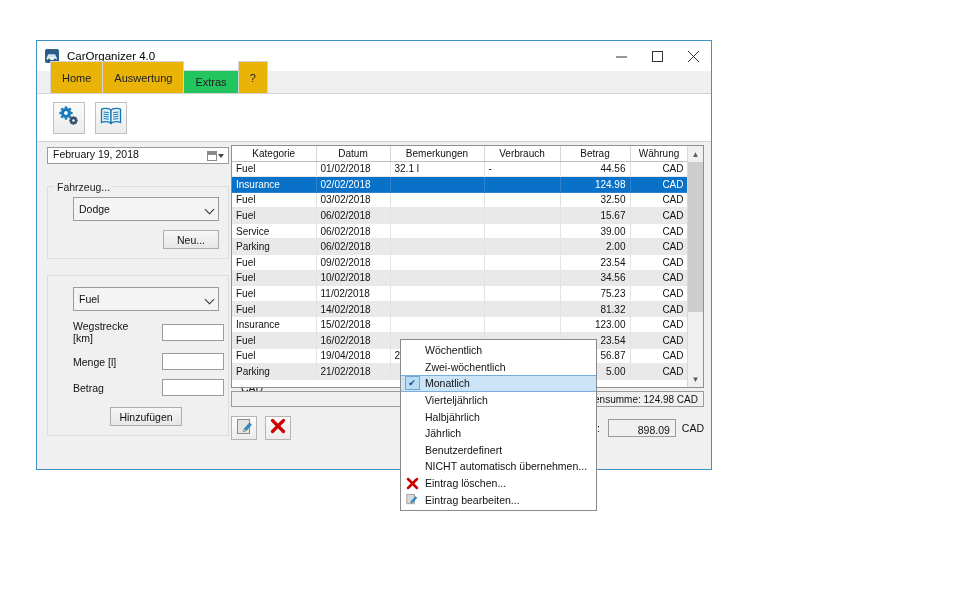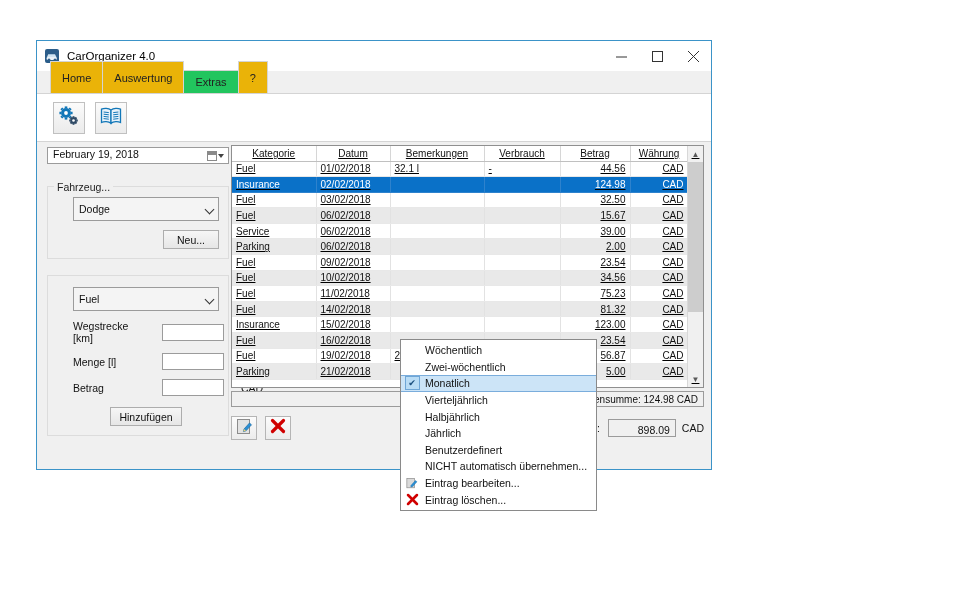--- a/index.html
+++ b/index.html
@@ -198,21 +198,20 @@
 
   
   #grid-wrap {
     position: absolute;
     left: 194px; top: 3px;
     right: 7px; height: 243px;
     border: 1px solid #8f8f8f;
     background: #fff;
     display: flex;
     overflow: hidden;
-    text-decoration: underline;
   }
   #grid { flex: 1 1 auto; overflow: hidden; }
   table.grid {
     border-collapse: collapse;
     width: 100%;
     table-layout: fixed;
     font-size: 10px;
   }
   table.grid th {
     height: 15px;
@@ -616,21 +615,21 @@
               <tr class="alt">
                 <td>Fuel</td>
                 <td>16/02/2018</td>
                 <td></td>
                 <td></td>
                 <td class="num">23.54</td>
                 <td class="num">CAD</td>
               </tr>
               <tr>
                 <td>Fuel</td>
-                <td>19/02/2018</td>
+                <td>19/04/2018</td>
                 <td>27132 km</td>
                 <td>-</td>
                 <td class="num">56.87</td>
                 <td class="num">CAD</td>
               </tr>
               <tr class="alt">
                 <td>Parking</td>
                 <td>21/02/2018</td>
                 <td></td>
                 <td>-</td>
@@ -712,34 +711,34 @@
         <div class="mi">
           <span class="gutter"></span>
           <span class="mi-label">Benutzerdefinert</span>
         </div>
         <div class="mi">
           <span class="gutter"></span>
           <span class="mi-label">NICHT automatisch übernehmen...</span>
         </div>
         <div class="mi">
           <span class="gutter">
-            <svg class="edit-ico" viewBox="0 0 14 14">
-              <rect x="1" y="1" width="9" height="11" fill="#dadada" stroke="#8c8c8c" stroke-width="0.8"></rect>
-              <path d="M6 9 L11 3.5 L12.8 5 L7.8 10.6 L5.6 11.2 Z" fill="#2a8fd4" stroke="#1d6ca3" stroke-width="0.5"></path>
-            </svg>
-          </span>
-          <span class="mi-label">Eintrag bearbeiten...</span>
-        </div>
-        <div class="mi">
-          <span class="gutter">
             <svg width="13" height="13" viewBox="0 0 14 14">
               <g stroke="#d00000" stroke-width="2.8" stroke-linecap="round">
                 <line x1="2.2" y1="2.2" x2="11.8" y2="11.8"></line>
                 <line x1="11.8" y1="2.2" x2="2.2" y2="11.8"></line>
               </g>
             </svg>
           </span>
           <span class="mi-label">Eintrag löschen...</span>
         </div>
+        <div class="mi">
+          <span class="gutter">
+            <svg class="edit-ico" viewBox="0 0 14 14">
+              <rect x="1" y="1" width="9" height="11" fill="#dadada" stroke="#8c8c8c" stroke-width="0.8"></rect>
+              <path d="M6 9 L11 3.5 L12.8 5 L7.8 10.6 L5.6 11.2 Z" fill="#2a8fd4" stroke="#1d6ca3" stroke-width="0.5"></path>
+            </svg>
+          </span>
+          <span class="mi-label">Eintrag bearbeiten...</span>
+        </div>
       </div>
 
   </div>
 </div>
 
 </body></html>

